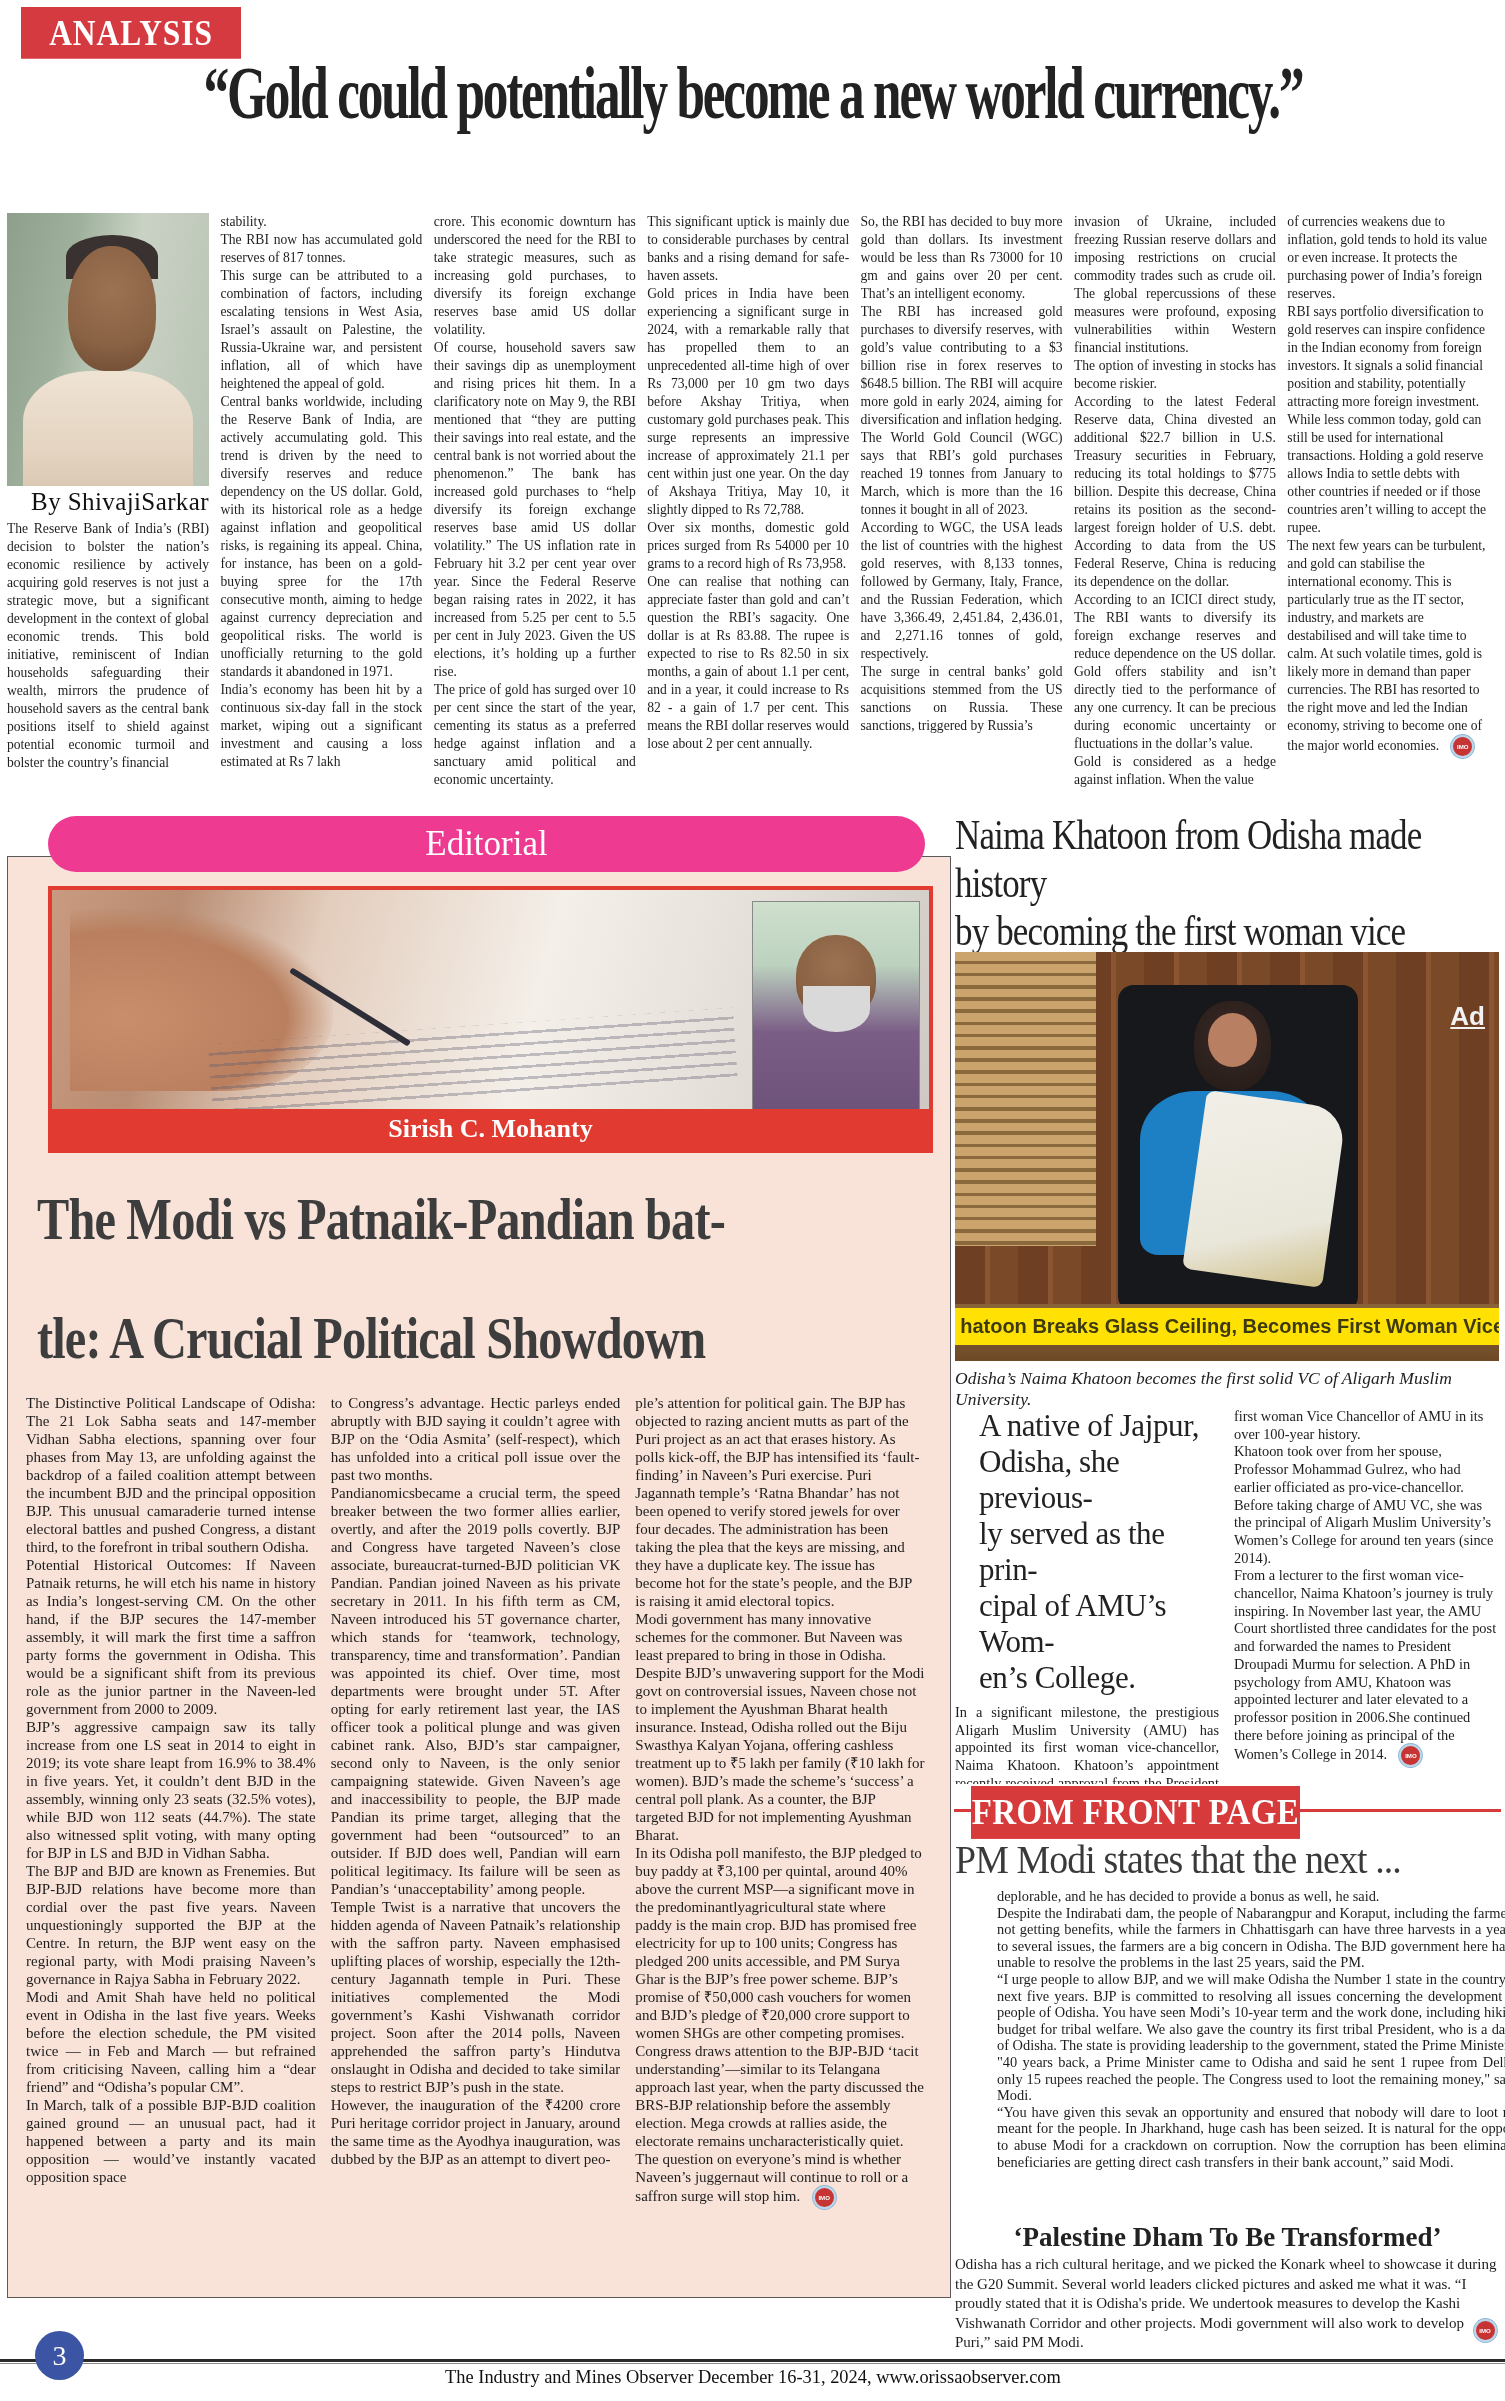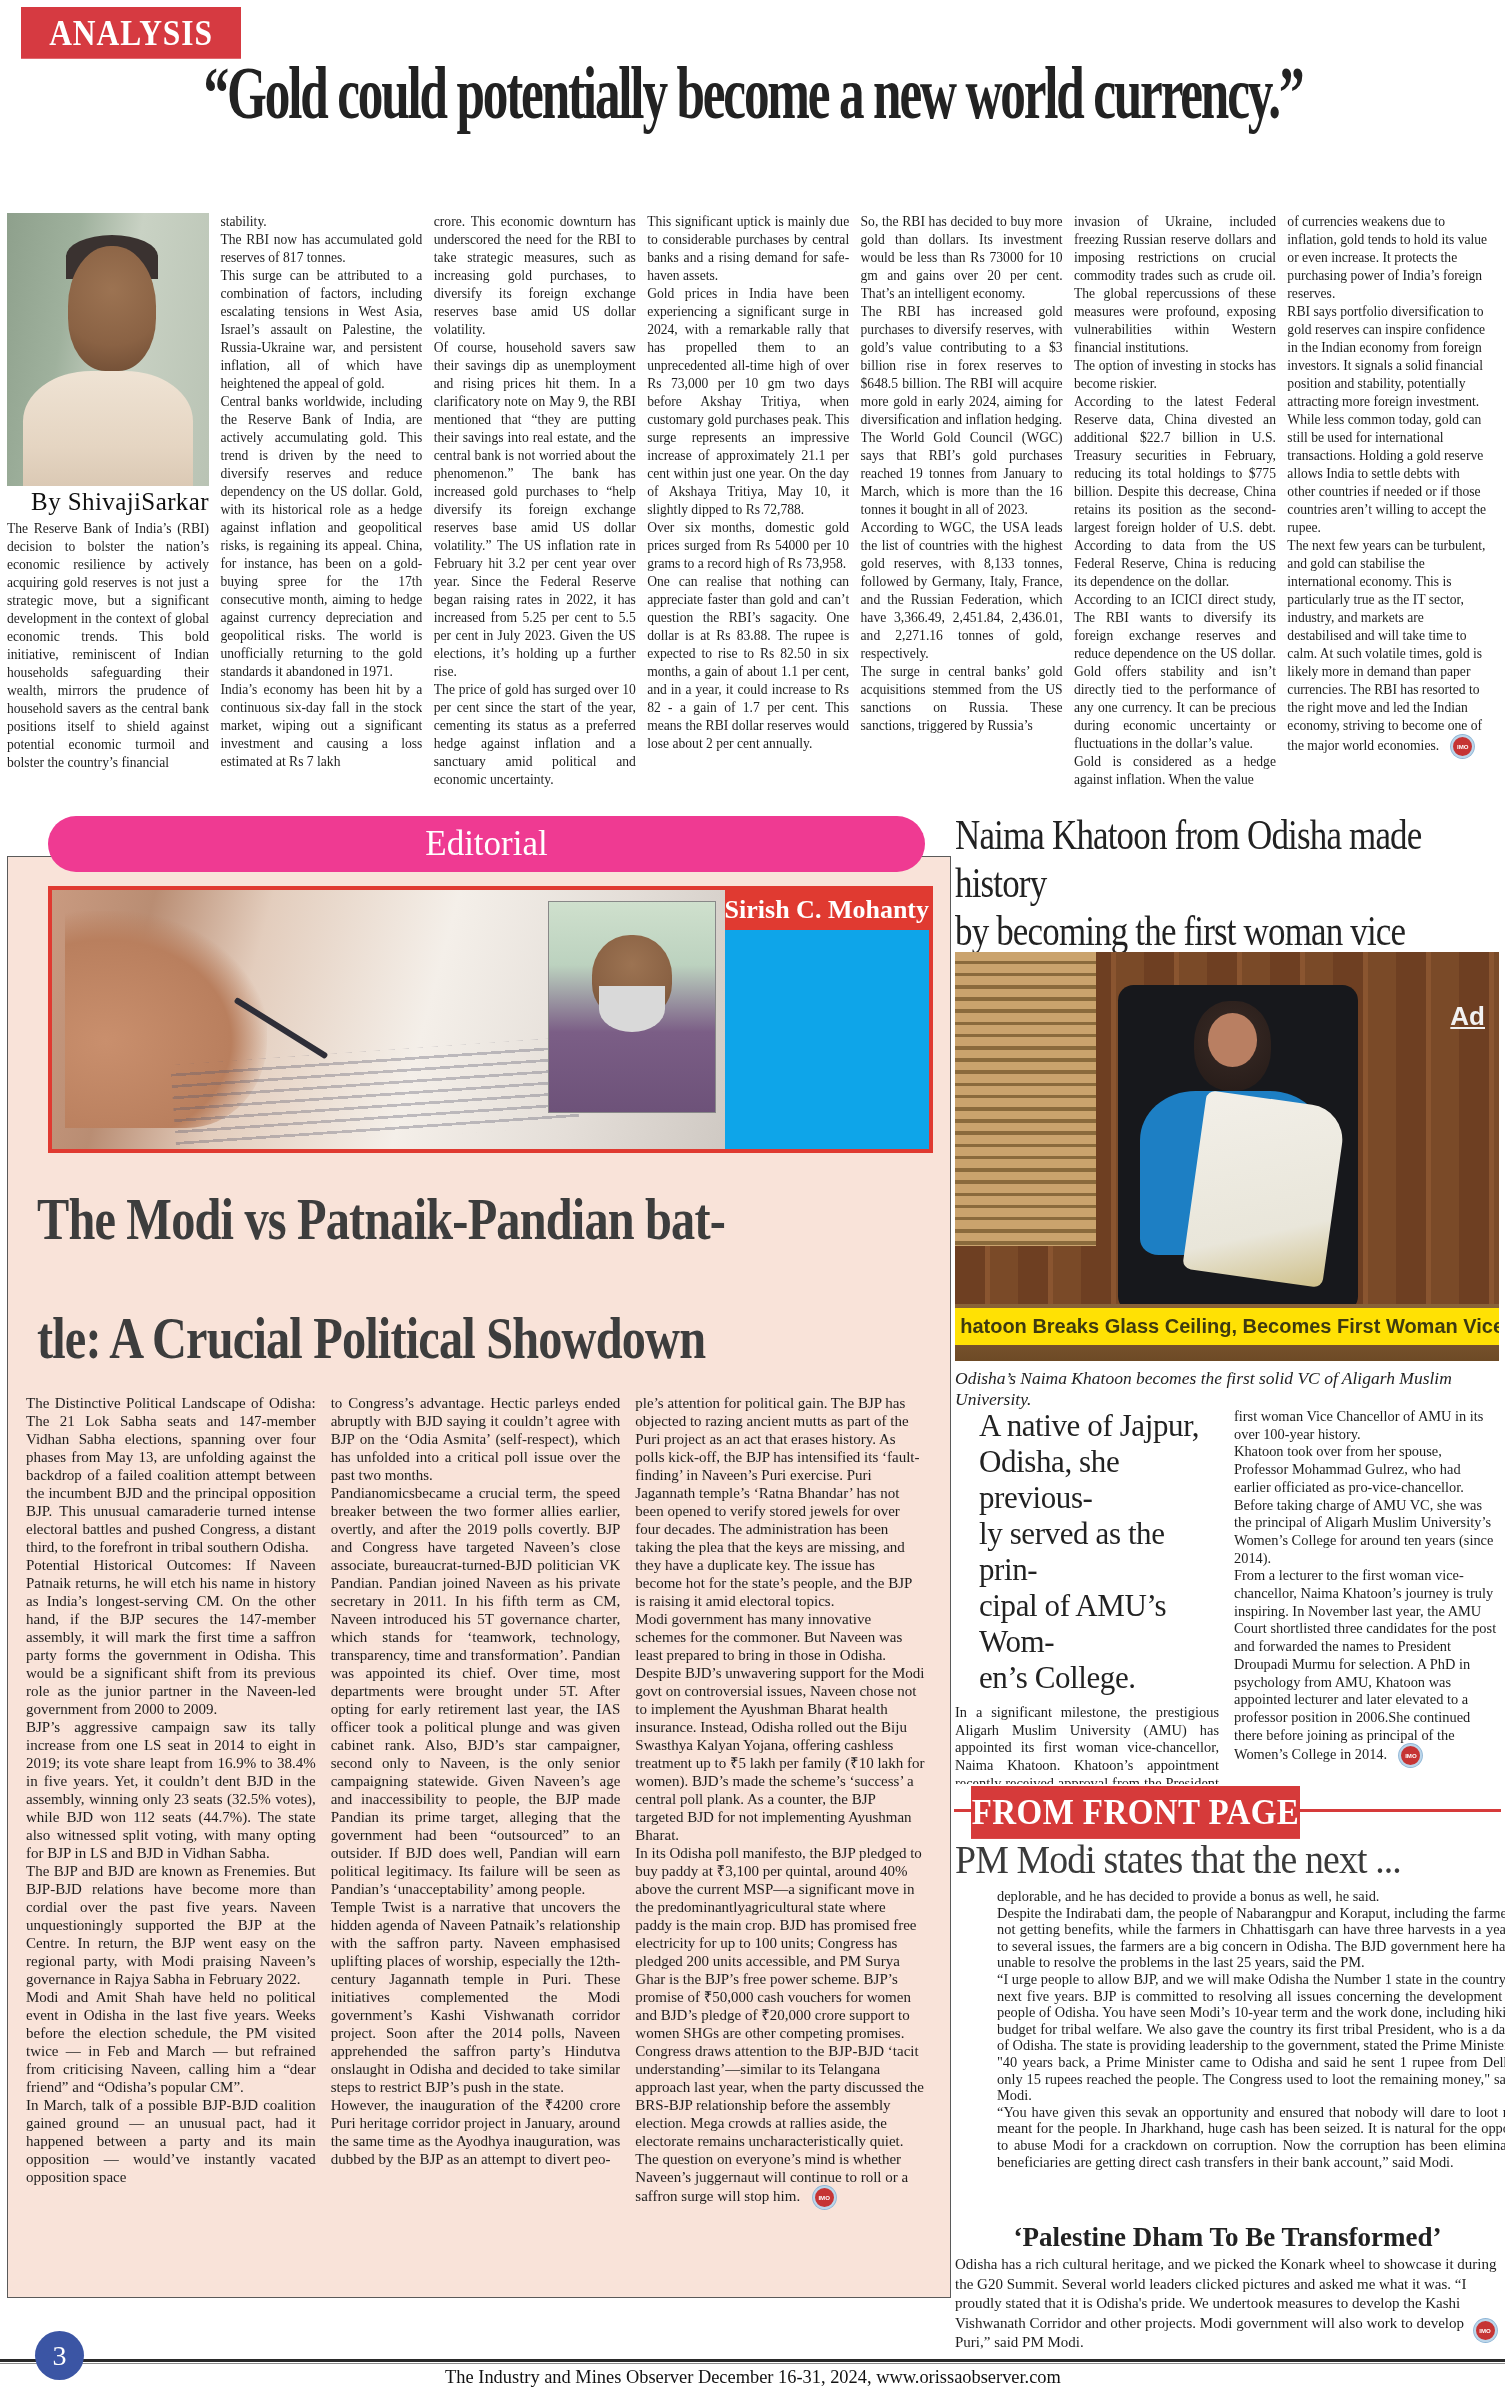--- a/index.html
+++ b/index.html
@@ -25,21 +25,21 @@
   .pa-hair{position:absolute;left:29%;top:8%;width:46%;height:16%;border-radius:50% 50% 0 0;background:#3a3230;}
   .pa-shirt{position:absolute;left:8%;bottom:-4%;width:84%;height:46%;border-radius:40% 40% 0 0;
     background:linear-gradient(180deg,#efe3d4 0%,#e5d5c2 60%,#d8c6b1 100%);}
   .byline{font-size:25px;letter-spacing:0.4px;margin:7px 0 8.7px 0;color:#111;text-align:right;}
 
   
   .editorial-box{left:7px;top:856px;width:942px;height:1440px;background:#f9e3d9;border:1.7px solid #5a5a5a;}
   .editorial-banner{left:48px;top:816px;width:877px;height:56px;border-radius:28px;background:#ef3a92;
     color:#fff;font-size:35px;font-weight:normal;display:flex;align-items:center;justify-content:center;}
   .editorial-image{left:48px;top:886px;width:877px;height:259px;border:4.4px solid #e03a31;background:#0ea5e9;
-    display:flex;flex-direction:row;}
+    display:flex;flex-direction:column;}
   .ed-art{position:relative;flex:1;background:
       linear-gradient(105deg,#c99a80 0%,#b98d73 14%,#e3cdbd 30%,#f4efe9 55%,#e4ded8 78%,#cfc9c3 100%);overflow:hidden;}
   .ed-pen{position:absolute;left:26%;top:52%;width:16%;height:6.1px;background:#2e2e38;transform:rotate(32deg);border-radius:2.6px;}
   .ed-script{position:absolute;left:18%;bottom:4%;width:60%;height:34%;
       background:repeating-linear-gradient(180deg,transparent 0 8.7px,rgba(90,90,110,0.35) 8.7px 11.4px);transform:rotate(-4deg);}
   .ed-hand{position:absolute;left:2%;top:8%;width:30%;height:84%;border-radius:0 50% 40% 0;
       background:radial-gradient(ellipse at 20% 60%,#c98f6d 0%,#b97f5e 55%,rgba(185,127,94,0) 72%);}
   .ed-portrait{position:absolute;right:8.7px;top:10.5px;width:166px;height:210px;border:0.9px solid #888;
       background:linear-gradient(180deg,#cfe0cd 0%,#bcd2bf 30%,#7b5e86 62%,#6d5279 100%);}
   .ed-portrait .pa-face{left:26%;top:16%;width:48%;height:40%;background:radial-gradient(circle at 50% 35%,#a97c5d 0%,#8f false 0,#8f6a4b 60%,#74553a 100%);}

